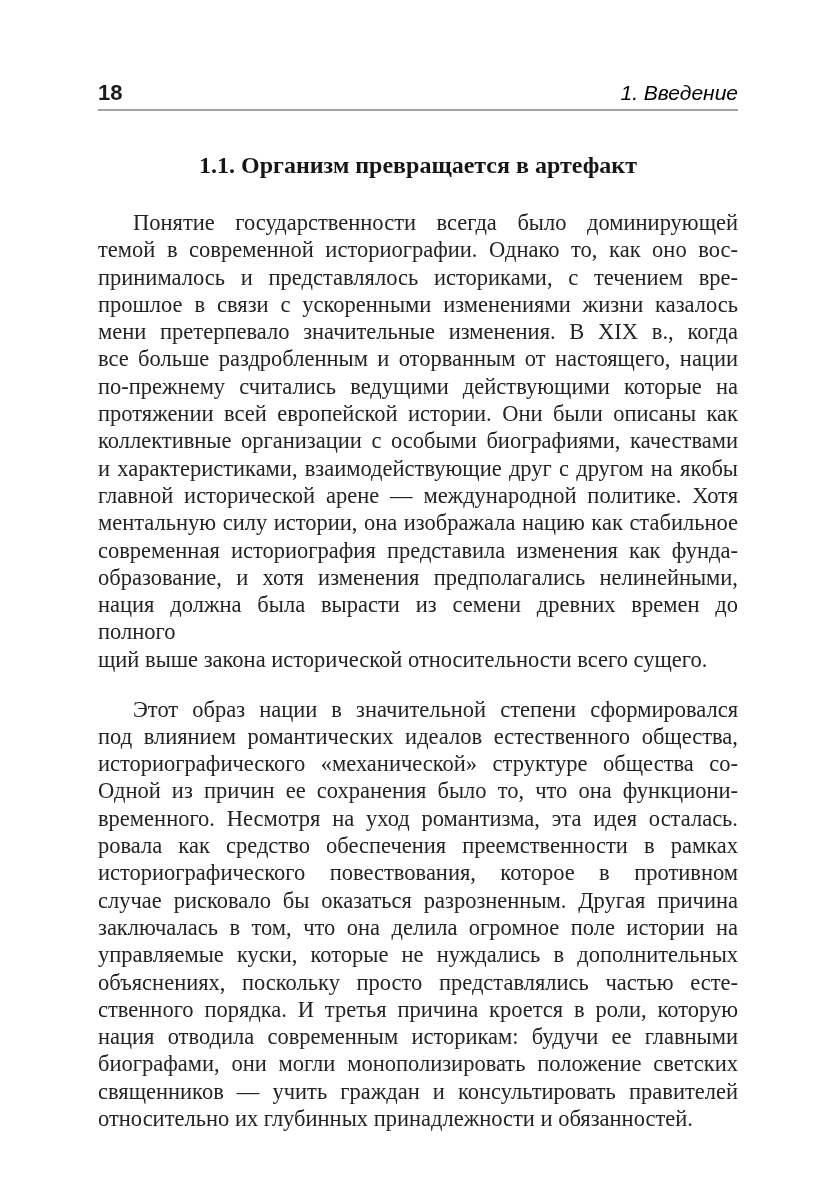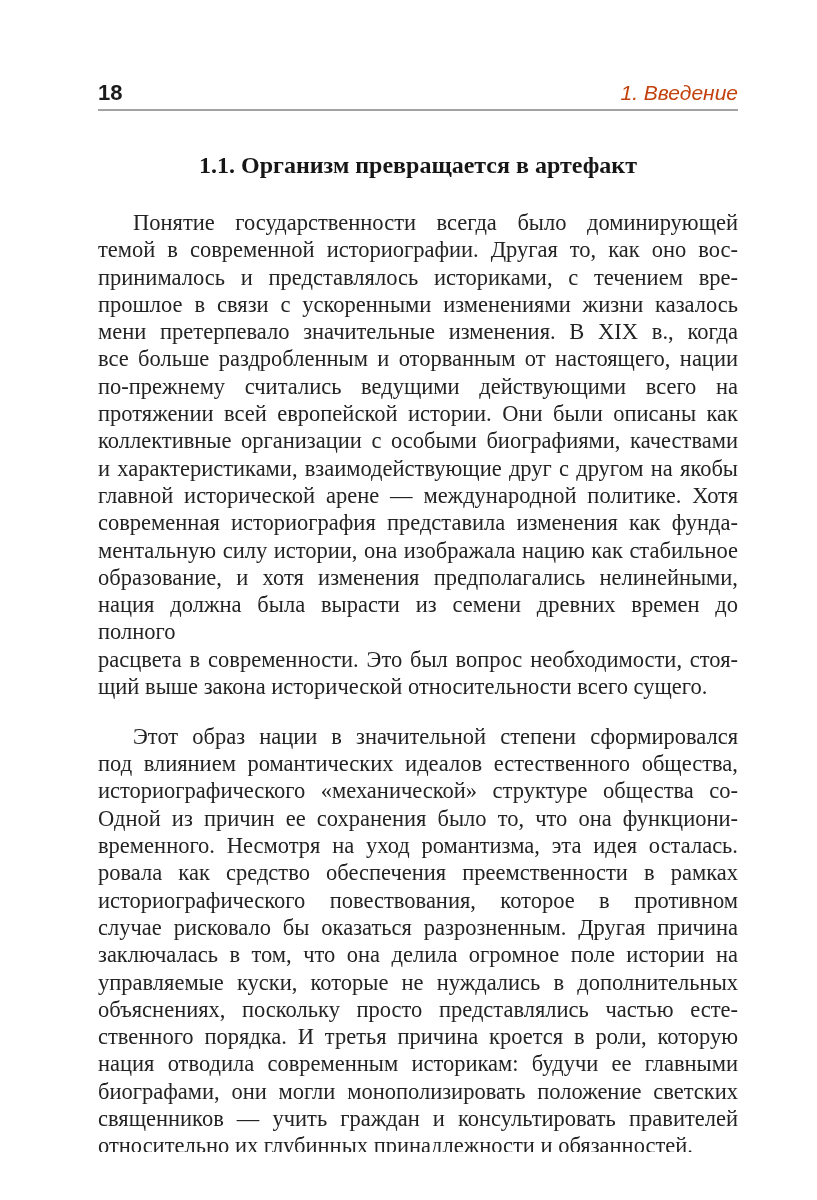--- a/index.html
+++ b/index.html
@@ -33,21 +33,21 @@
     font-family: "Liberation Sans", sans-serif;
     font-weight: 700;
     font-size: 22px;
     color: #1b1b1b;
     line-height: 1;
   }
   .runhead {
     font-family: "Liberation Sans", sans-serif;
     font-style: italic;
     font-size: 21px;
-    color: #c2410c;
+    color: #000000;
     line-height: 1;
   }
   
   .section-heading {
     margin: 34px 0 0 0;
     font-family: "Liberation Serif", serif;
     font-weight: 700;
     font-size: 24px;
     line-height: 40px;
     text-align: center;
@@ -90,35 +90,34 @@
       </div>
     </div>
 
     <h1 class="section-heading">1.1. Организм превращается в артефакт</h1>
 
     <div class="bodytext">
 
       <p class="para">
         </p>
         <div class="ln ln-first">Понятие государственности всегда было доминирующей</div>
-        <div class="ln">темой в современной историографии. Другая то, как оно вос-</div>
+        <div class="ln">темой в современной историографии. Однако то, как оно вос-</div>
         <div class="ln">принималось и представлялось историками, с течением вре-</div>
         <div class="ln">прошлое в связи с ускоренными изменениями жизни казалось</div>
         <div class="ln">мени претерпевало значительные изменения. В XIX в., когда</div>
         <div class="ln">все больше раздробленным и оторванным от настоящего, нации</div>
-        <div class="ln">по-прежнему считались ведущими действующими всего на</div>
+        <div class="ln">по-прежнему считались ведущими действующими которые на</div>
         <div class="ln">протяжении всей европейской истории. Они были описаны как</div>
         <div class="ln">коллективные организации с особыми биографиями, качествами</div>
         <div class="ln">и характеристиками, взаимодействующие друг с другом на якобы</div>
         <div class="ln">главной исторической арене — международной политике. Хотя</div>
+        <div class="ln">ментальную силу истории, она изображала нацию как стабильное</div>
         <div class="ln">современная историография представила изменения как фунда-</div>
-        <div class="ln">ментальную силу истории, она изображала нацию как стабильное</div>
         <div class="ln">образование, и хотя изменения предполагались нелинейными,</div>
         <div class="ln">нация должна была вырасти из семени древних времен до полного</div>
-        <div class="ln">расцвета в современности. Это был вопрос необходимости, стоя-</div>
         <div class="ln ln-last">щий выше закона исторической относительности всего сущего.</div>
       <p></p>
 
       <p class="para">
         </p>
         <div class="ln ln-first">Этот образ нации в значительной степени сформировался</div>
         <div class="ln">под влиянием романтических идеалов естественного общества,</div>
         <div class="ln">историографического «механической» структуре общества со-</div>
         <div class="ln">Одной из причин ее сохранения было то, что она функциони-</div>
         <div class="ln">временного. Несмотря на уход романтизма, эта идея осталась.</div>

